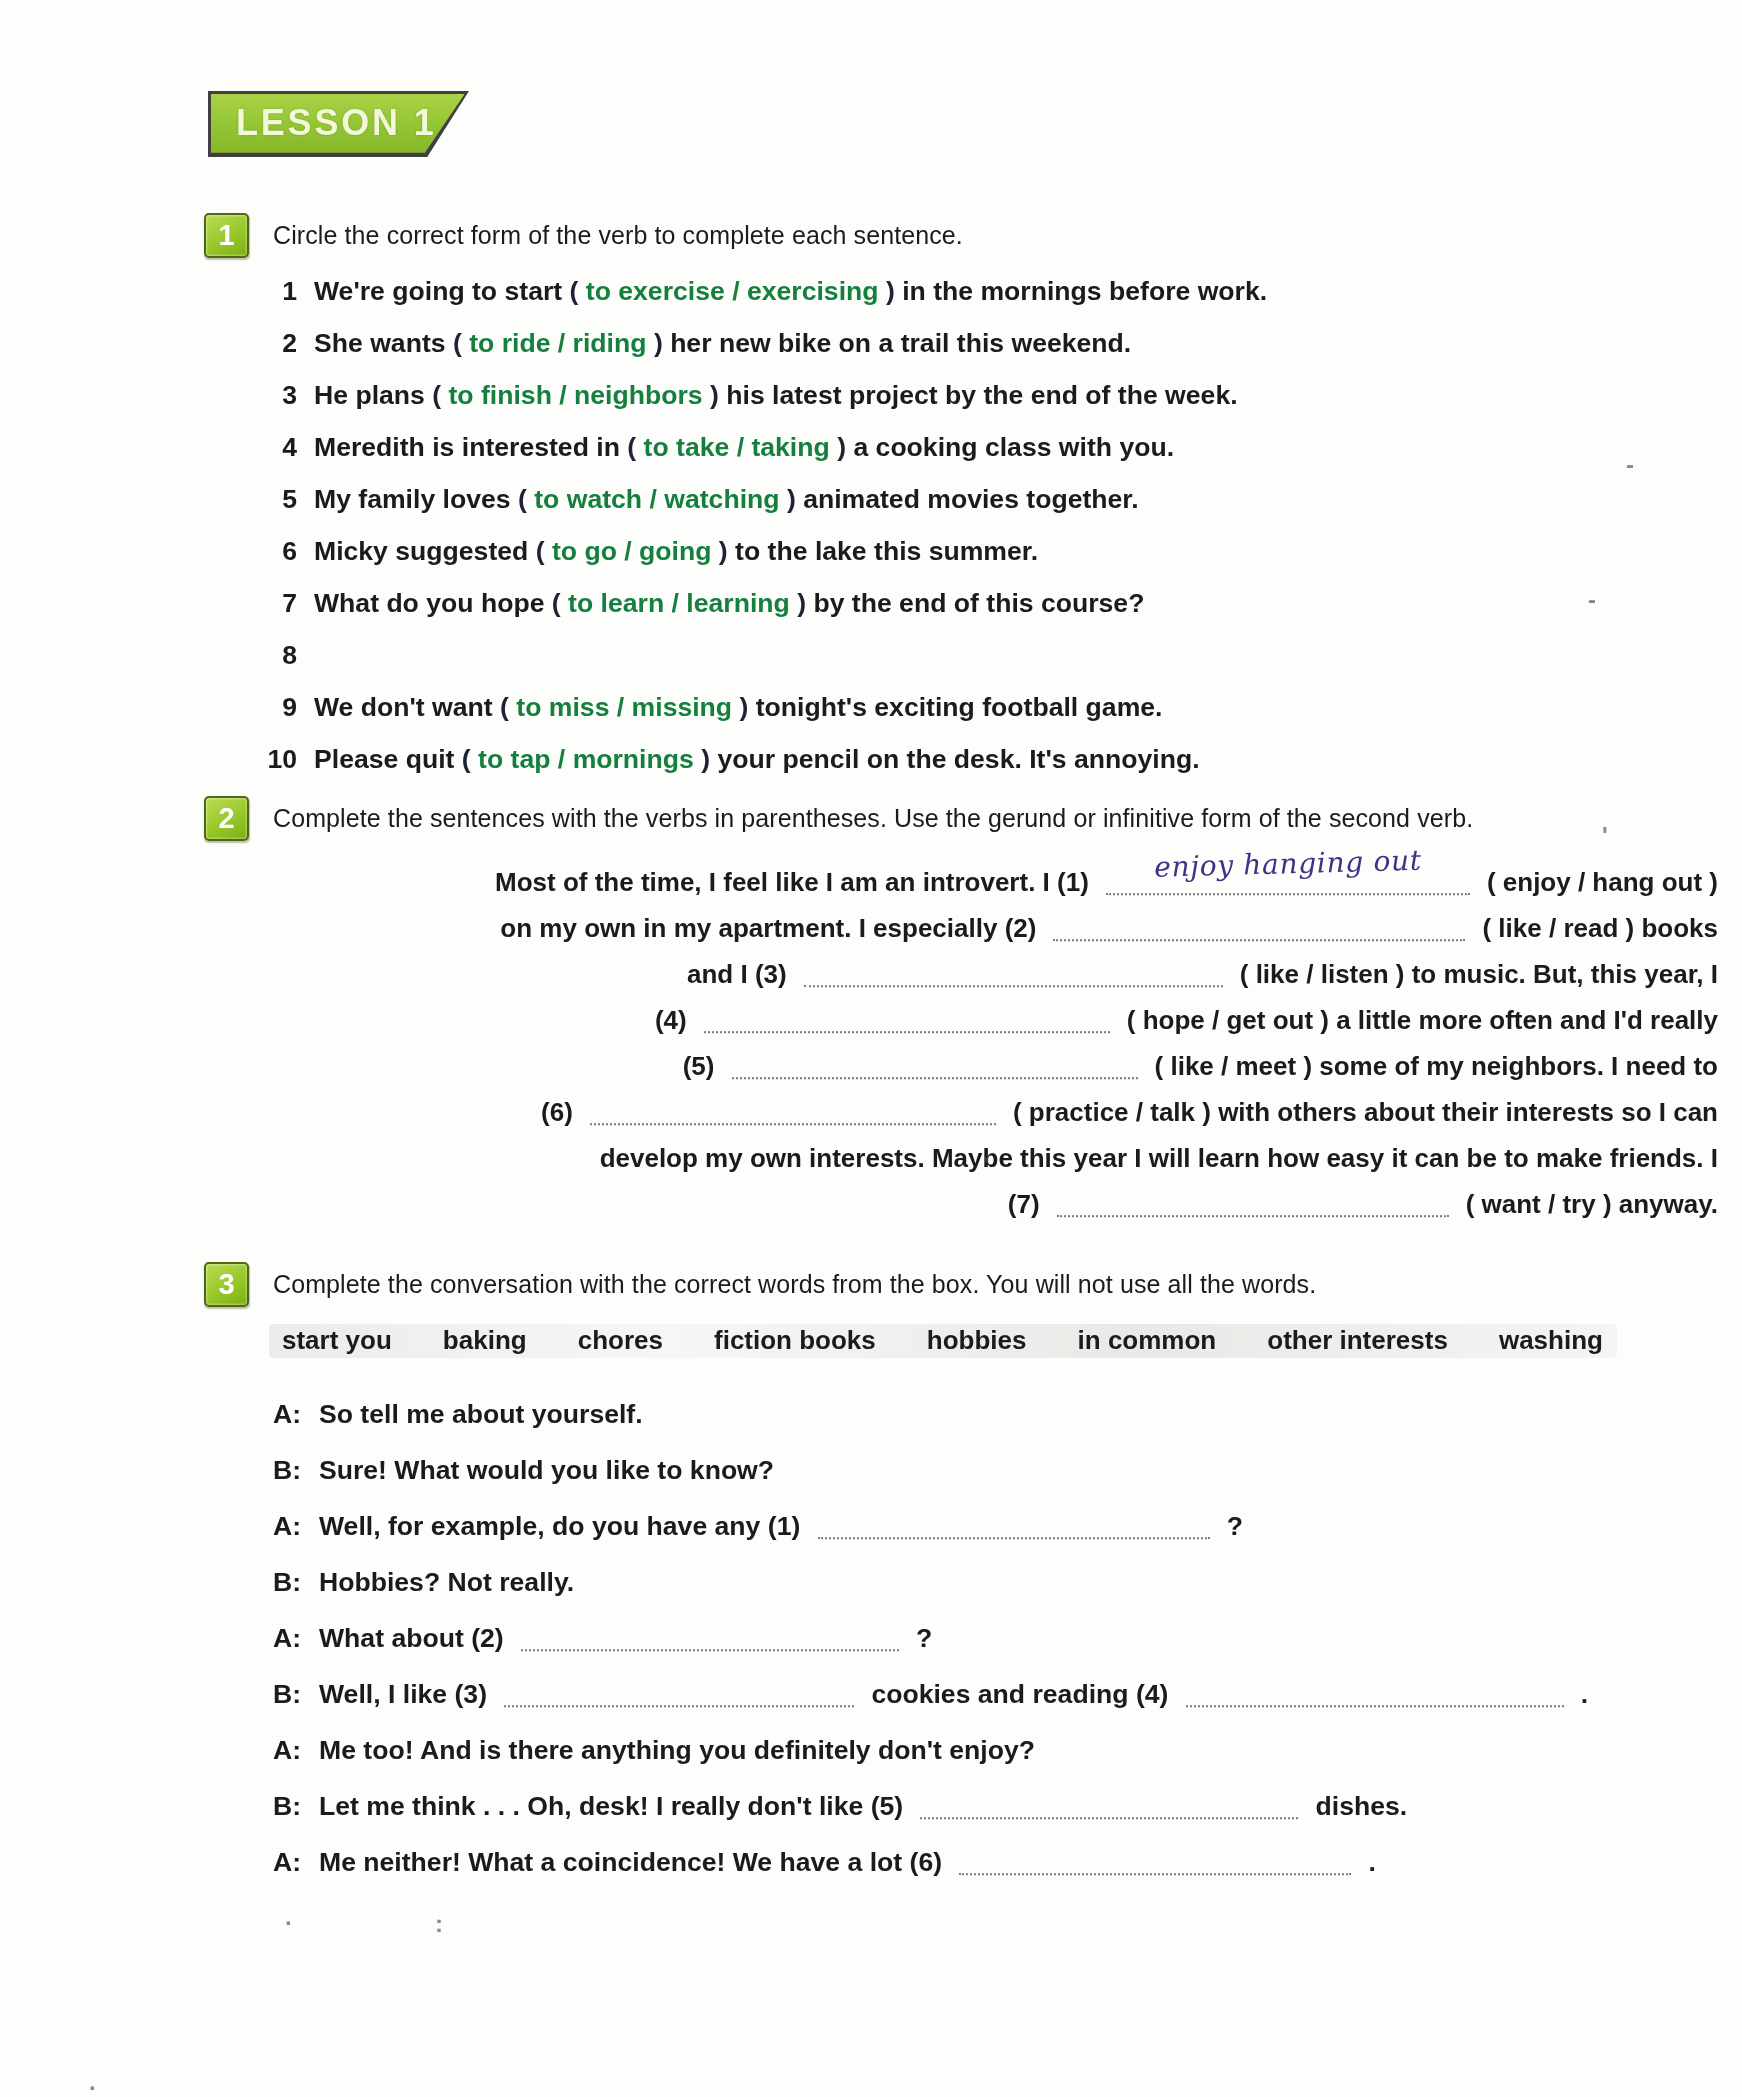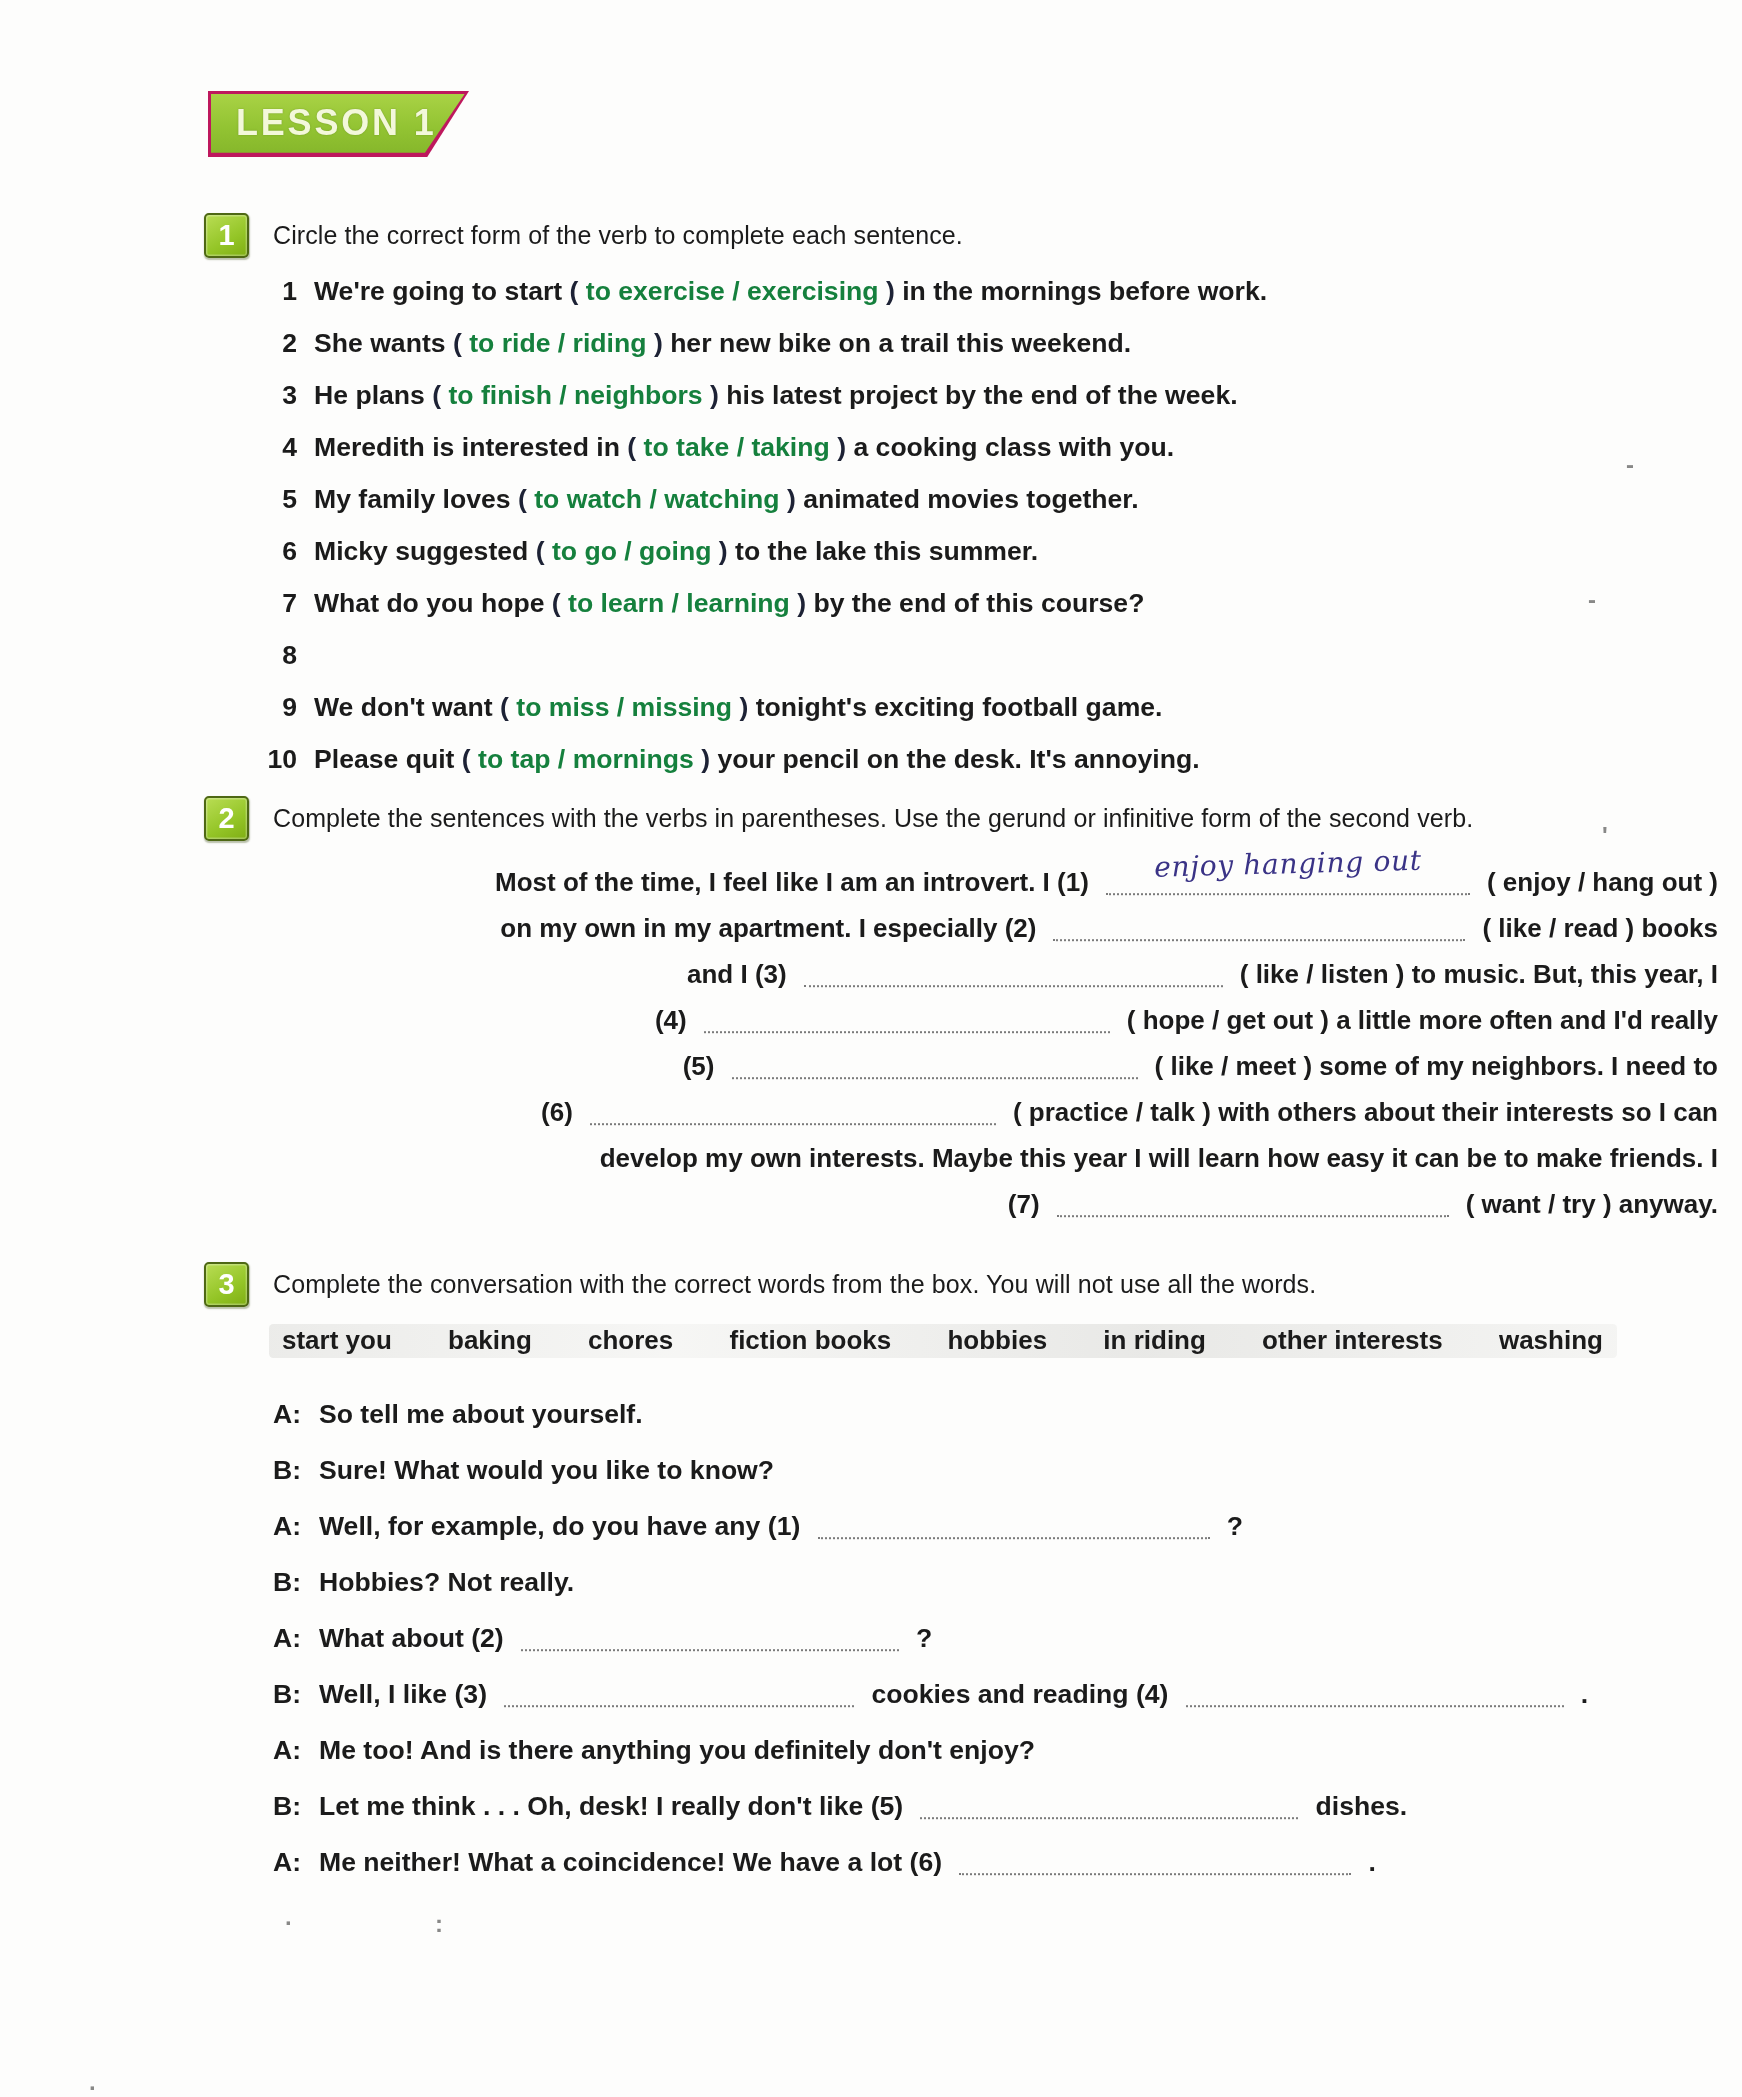--- a/index.html
+++ b/index.html
@@ -7,21 +7,21 @@
     position:relative;
     width:1742px;height:2097px;
     background:#fdfdfc;
     overflow:hidden;
     font-family:"Liberation Sans","DejaVu Sans",sans-serif;
     color:#1b1b1b;
   }
   
   .lesson-banner{
     position:absolute;left:208px;top:91px;width:261px;height:66px;
-    background:#be185d;
+    background:#404040;
     clip-path:polygon(0 0,100% 0,84% 100%,0 100%);
   }
   .lesson-banner .banner-fill{
     position:absolute;left:2.8px;top:2.8px;right:4.2px;bottom:4.2px;
     background:linear-gradient(180deg,#a9d245 0%,#93c433 55%,#86b72b 100%);
     clip-path:polygon(0 0,100% 0,84.3% 100%,0 100%);
   }
   .lesson-banner .banner-label{
     position:absolute;left:28px;top:50%;transform:translateY(-52%);
     font-size:36px;font-weight:bold;letter-spacing:2.8px;
@@ -168,21 +168,21 @@
     <div class="ex-header">
       <span class="badge">3</span>
       <span class="instruction">Complete the conversation with the correct words from the box. You will not use all the words.</span>
     </div>
     <div class="word-box" id="word-box">
         <span class="word">start you</span>
         <span class="word">baking</span>
         <span class="word">chores</span>
         <span class="word">fiction books</span>
         <span class="word">hobbies</span>
-        <span class="word">in riding</span>
+        <span class="word">in common</span>
         <span class="word">other interests</span>
         <span class="word">washing</span>
       </div>
     <div class="conv" id="conv">
         <div class="conv-line">
           <span class="conv-sp">A:</span>
           <span class="conv-text"><span class="seg-text">So tell me about yourself.</span></span>
         </div>
         <div class="conv-line">
           <span class="conv-sp">B:</span>

